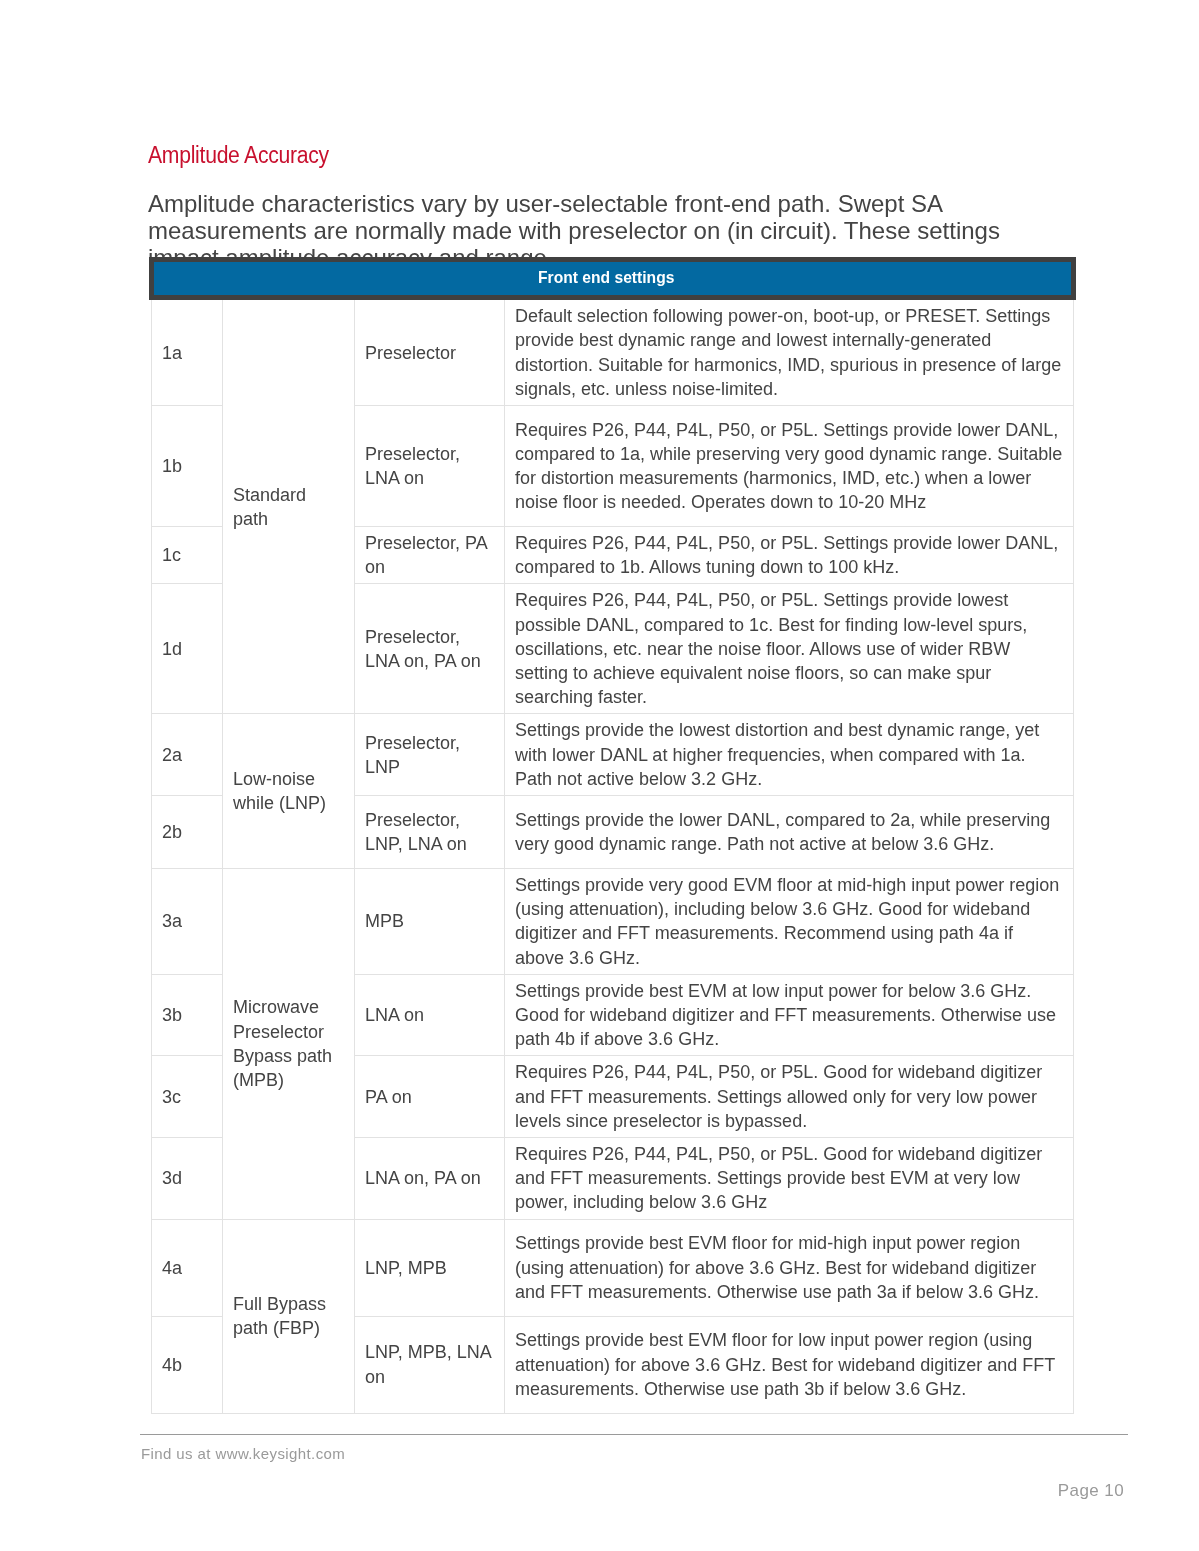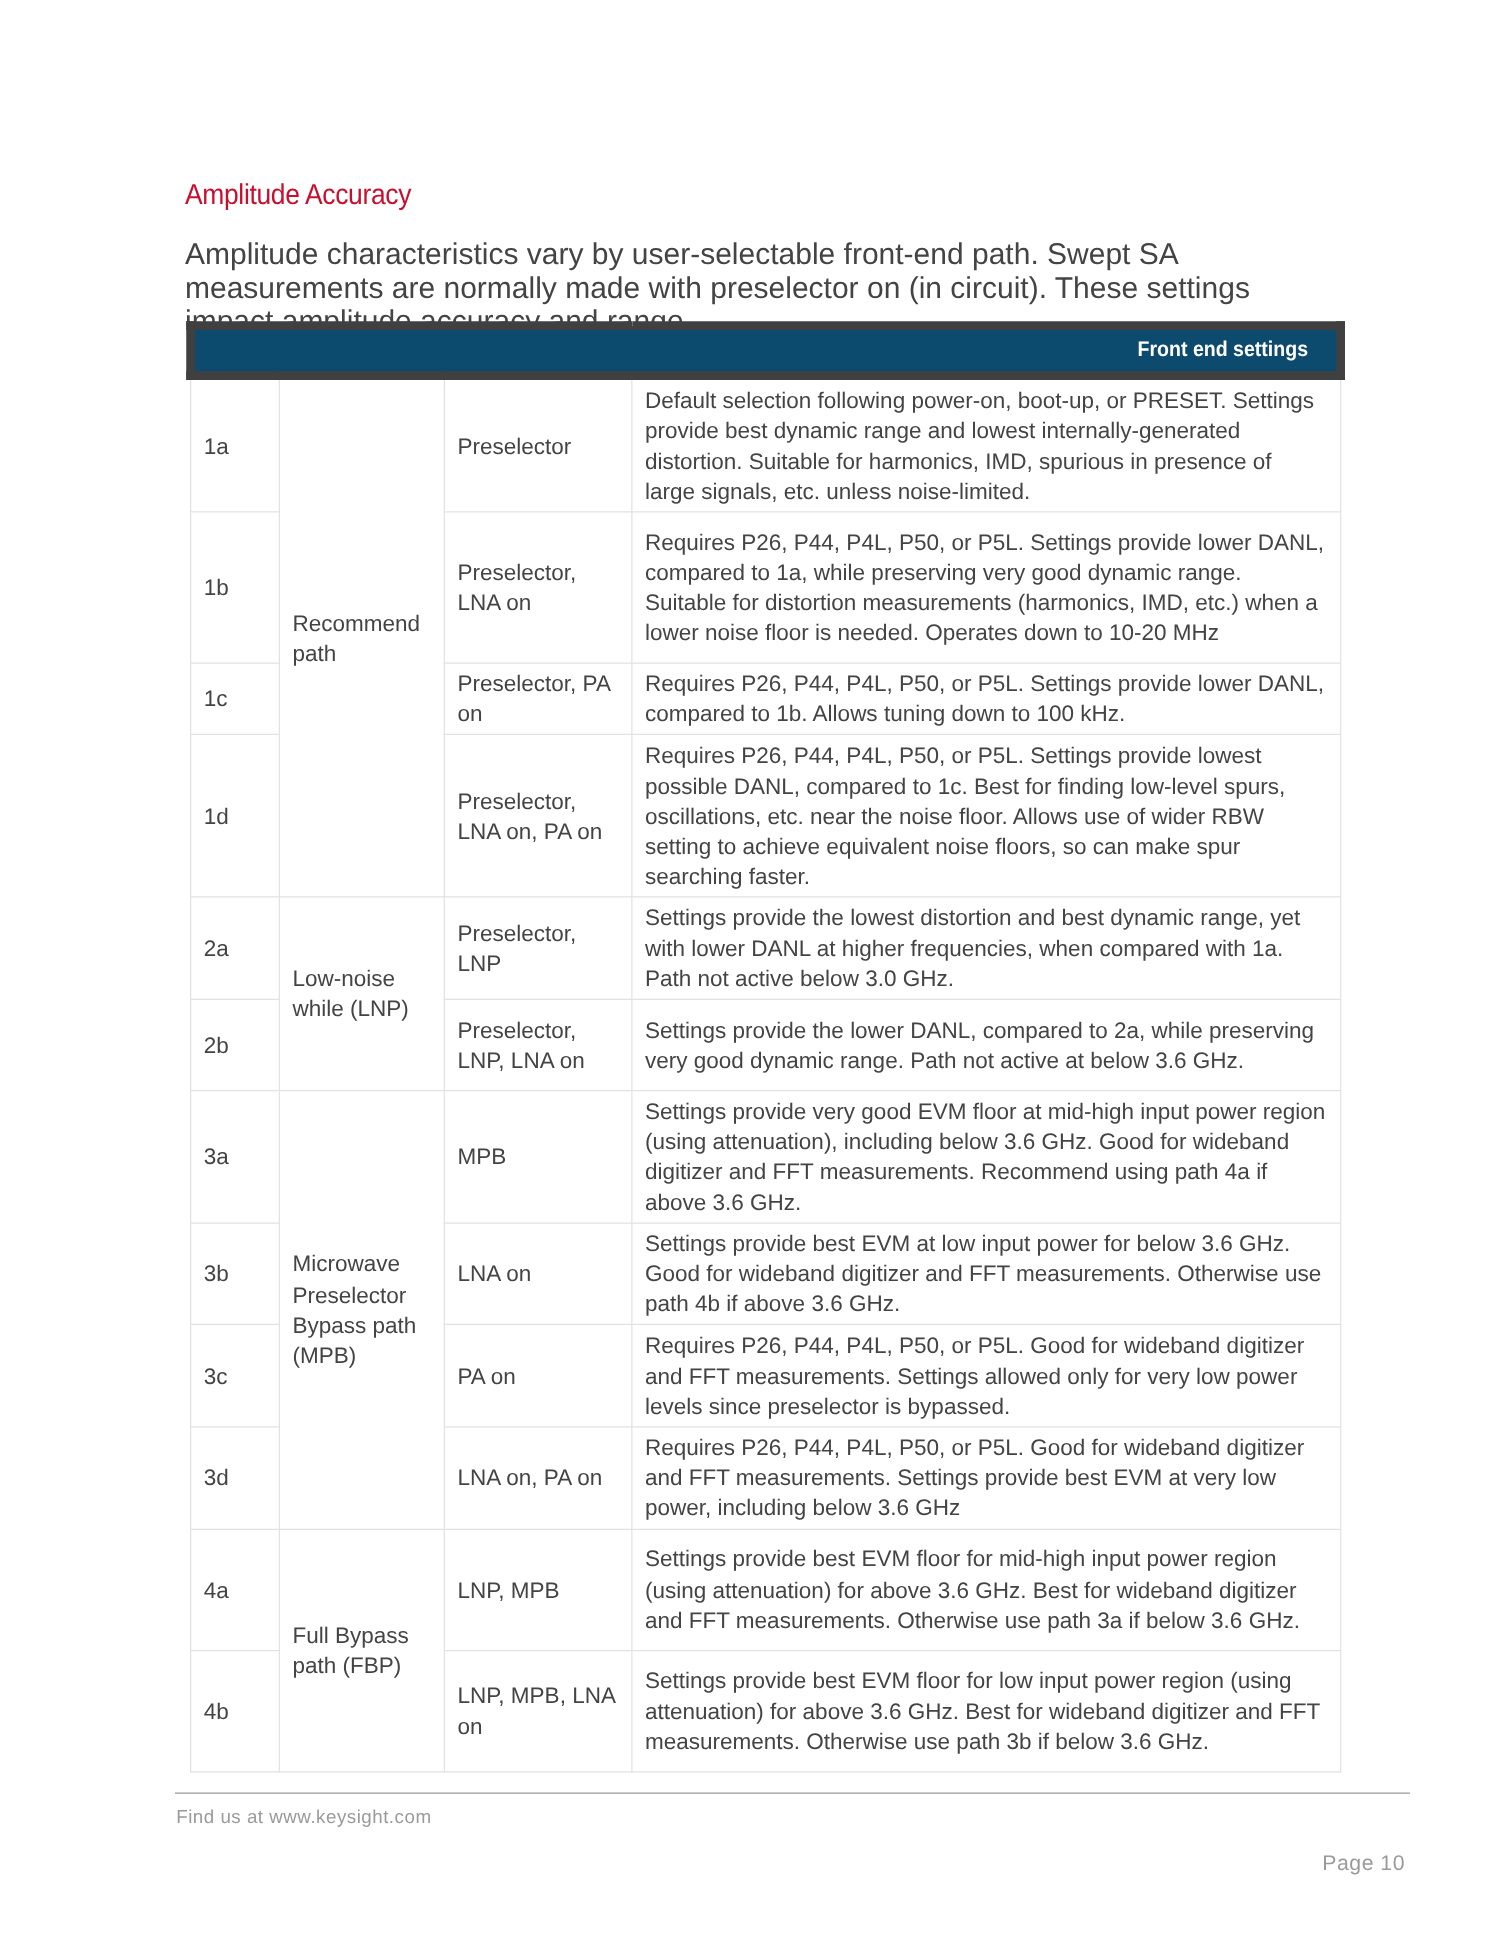--- a/index.html
+++ b/index.html
@@ -15,23 +15,23 @@
     .intro {
       position: absolute; left: 148px; top: 190px; width: 920px;
       font-size: 24px; line-height: 27px; color: #444444;
     }
     table.fe {
       position: absolute; left: 149px; top: 257px; width: 927px;
       border-collapse: collapse; font-size: 18px; line-height: 24.2px; color: #444444;
       table-layout: fixed;
     }
     table.fe th {
-      background: #0c4a6e; color: #ffffff; text-align: right; font-weight: bold;
+      background: #0369a1; color: #ffffff; text-align: center; font-weight: bold;
       font-size: 17px; padding: 4px 11px 5px 11px; height: 23px;
-      border: 7px solid #404040;
+      border: 5px solid #404040;
     }
     table.fe th span { display: inline-block; transform: scaleX(0.92); transform-origin: left center; }
     table.fe td {
       border: 1px solid #e2e2e2; padding: 4px 10px; vertical-align: middle;
     }
     col.c1 { width: 71px; }
     col.c2 { width: 132px; }
     col.c3 { width: 150px; }
     col.c4 { width: auto; }
     td.desc { padding-left: 10px; padding-right: 8px; }
@@ -62,21 +62,21 @@
     </colgroup>
   <thead>
     <tr>
       <th colspan="4"><span>Front end settings</span></th>
     </tr>
   </thead>
   <tbody>
 
     <tr style="height:97px">
       <td>1a</td>
-      <td rowspan="4">Recommend path</td>
+      <td rowspan="4">Standard path</td>
       <td>Preselector</td>
       <td class="desc">Default selection following power-on, boot-up, or PRESET. Settings provide best dynamic range and lowest internally-generated distortion. Suitable for harmonics, IMD, spurious in presence of large signals, etc. unless noise-limited.</td>
     </tr>
     <tr style="height:121px">
       <td>1b</td>
       <td>Preselector, LNA on</td>
       <td class="desc">Requires P26, P44, P4L, P50, or P5L. Settings provide lower DANL, compared to 1a, while preserving very good dynamic range. Suitable for distortion measurements (harmonics, IMD, etc.) when a lower noise floor is needed. Operates down to 10-20 MHz</td>
     </tr>
     <tr style="height:49px">
       <td>1c</td>
@@ -86,21 +86,21 @@
     <tr style="height:121px">
       <td>1d</td>
       <td>Preselector, LNA on, PA on</td>
       <td class="desc">Requires P26, P44, P4L, P50, or P5L. Settings provide lowest possible DANL, compared to 1c. Best for finding low-level spurs, oscillations, etc. near the noise floor. Allows use of wider RBW setting to achieve equivalent noise floors, so can make spur searching faster.</td>
     </tr>
 
     <tr style="height:73px">
       <td>2a</td>
       <td rowspan="2">Low-noise while (LNP)</td>
       <td>Preselector, LNP</td>
-      <td class="desc">Settings provide the lowest distortion and best dynamic range, yet with lower DANL at higher frequencies, when compared with 1a. Path not active below 3.0 GHz.</td>
+      <td class="desc">Settings provide the lowest distortion and best dynamic range, yet with lower DANL at higher frequencies, when compared with 1a. Path not active below 3.2 GHz.</td>
     </tr>
     <tr style="height:73px">
       <td>2b</td>
       <td>Preselector, LNP, LNA on</td>
       <td class="desc">Settings provide the lower DANL, compared to 2a, while preserving very good dynamic range. Path not active at below 3.6 GHz.</td>
     </tr>
 
     <tr style="height:97px">
       <td>3a</td>
       <td rowspan="4">Microwave Preselector Bypass path (MPB)</td>

